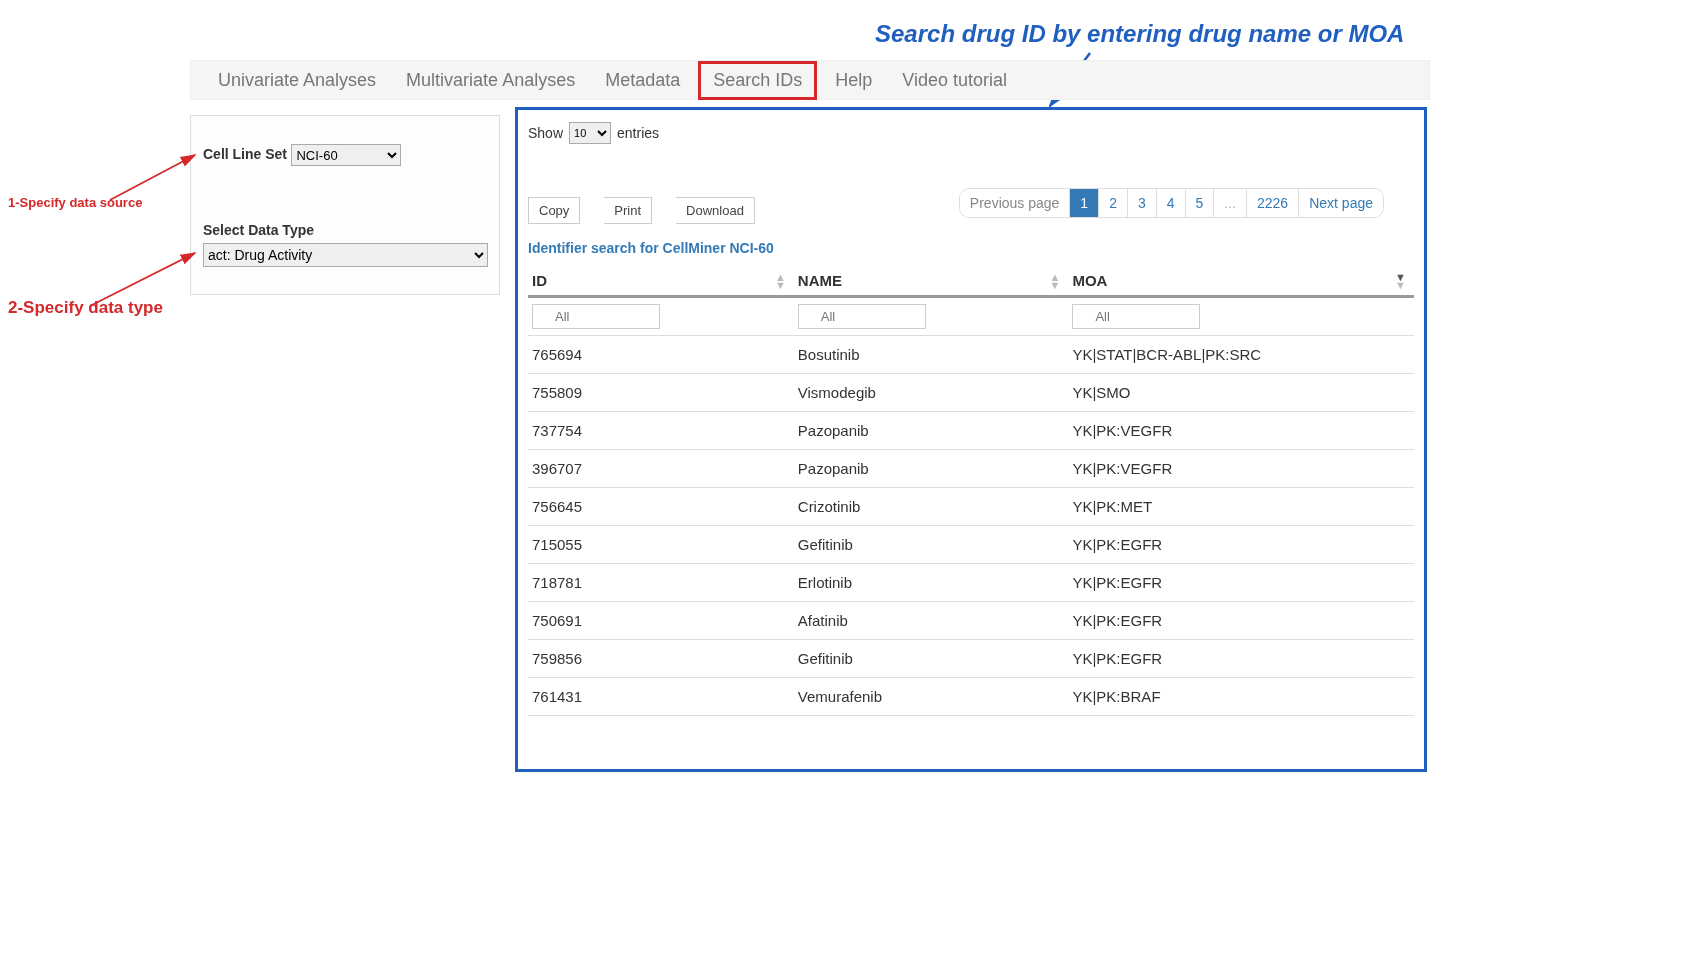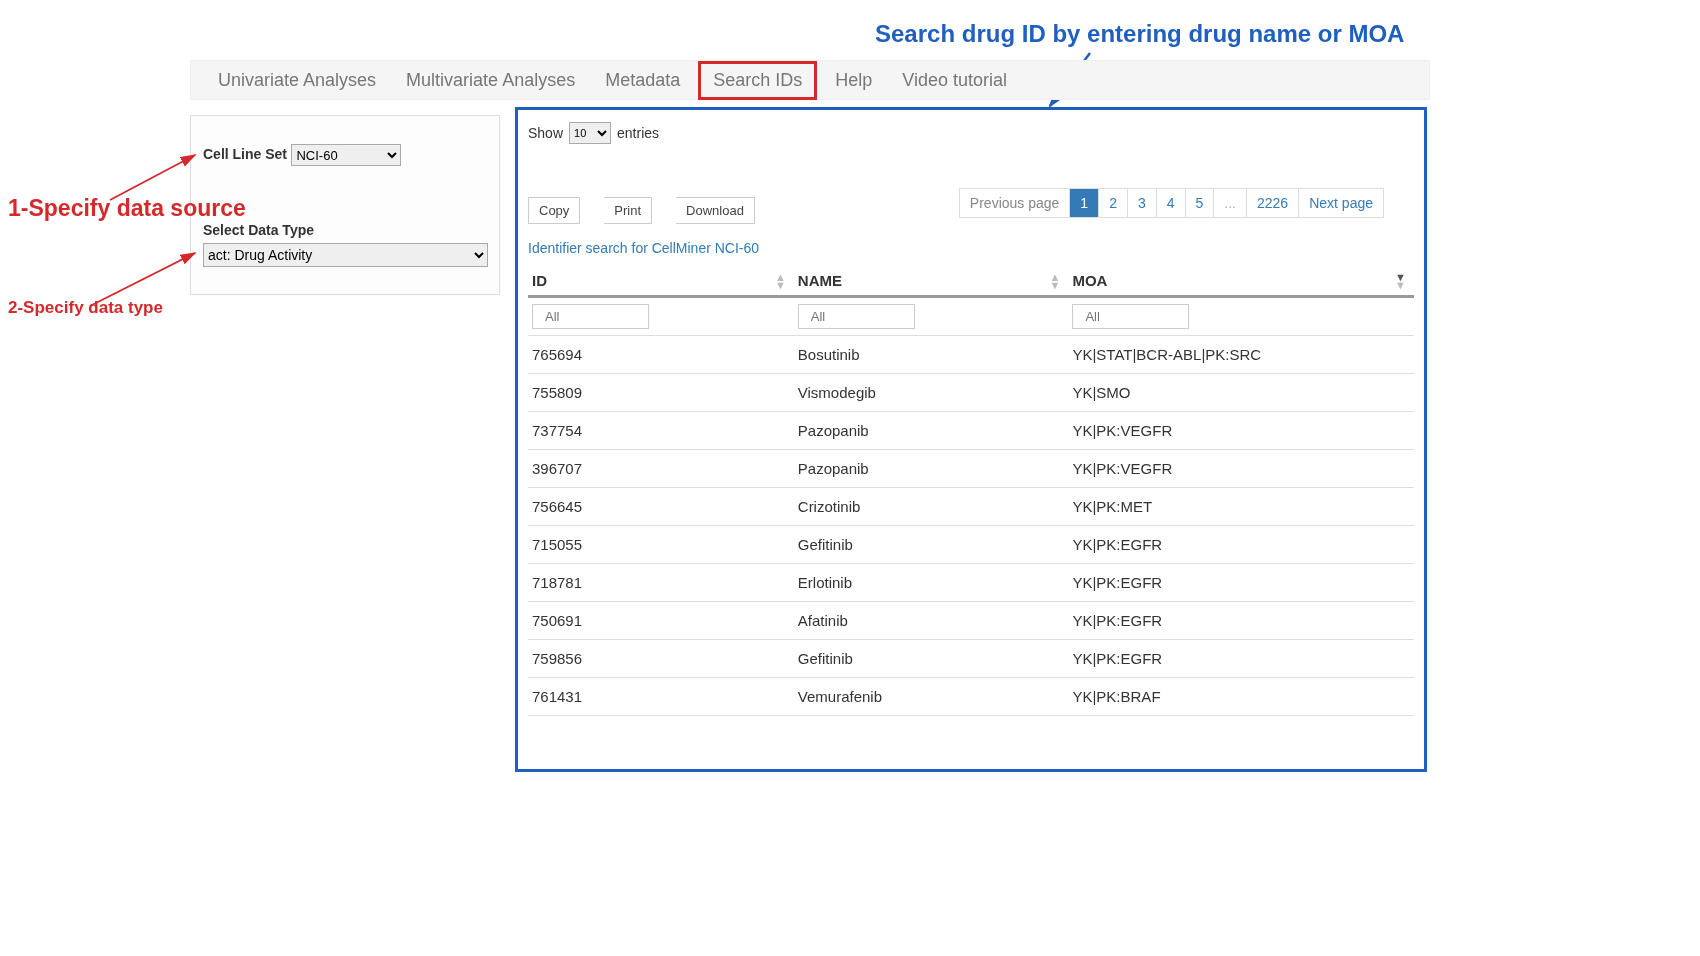--- a/index.html
+++ b/index.html
@@ -10,20 +10,21 @@
     height: 956px;
     position: relative;
     color: #333;
   }
   .annotation-title {
     position: absolute;
     top: 20px;
     left: 875px;
     font-size: 24px;
     font-weight: bold;
+    font-style: italic;
     color: #1f5fbf;
   }
   .nav-bar {
     position: absolute;
     top: 60px;
     left: 190px;
     right: 270px;
     height: 40px;
     background: #f5f5f5;
     border: 1px solid #eee;
@@ -71,21 +72,21 @@
     border: 1px solid #aaa;
     height: 24px;
     margin-top: 4px;
   }
   .annotation-left-1 {
     position: absolute;
     top: 195px;
     left: 8px;
     color: #d4282a;
     font-weight: bold;
-    font-size: 23px;
+    font-size: 13px;
   }
   .annotation-left-2 {
     position: absolute;
     top: 298px;
     left: 8px;
     color: #d4282a;
     font-weight: bold;
     font-size: 17px;
   }
   .main-region {
@@ -117,21 +118,21 @@
     color: #333;
     margin-bottom: 8px;
   }
   .pagination {
     position: absolute;
     top: 78px;
     right: 40px;
     display: flex;
     align-items: flex-end;
     border: 1px solid #ddd;
-    border-radius: 0;
+    border-radius: 10px;
     overflow: hidden;
   }
   .pagination .page-btn {
     padding: 6px 10px;
     font-size: 14px;
     color: #337ab7;
     border-left: 1px solid #ddd;
     cursor: pointer;
     background: #fff;
   }
@@ -155,20 +156,21 @@
     color: #444;
     cursor: pointer;
   }
   .action-buttons button + button { border-left: none; }
   .identifier-link {
     display: block;
     color: #337ab7;
     font-size: 14px;
     margin: 8px 0 10px 0;
     cursor: pointer;
+    font-weight: bold;
   }
   .data-table {
     width: 100%;
     border-collapse: collapse;
     font-size: 15px;
     color: #333;
   }
   .data-table thead th {
     text-align: left;
     font-weight: bold;
@@ -186,22 +188,22 @@
   }
   .sort-icon.dark { color: #555; }
   .filter-row td {
     padding: 6px 4px;
     border-bottom: 1px solid #ddd;
   }
   .filter-row input {
     border: 1px solid #ccc;
     font-size: 13px;
     color: #999;
-    padding: 4px 12px;
-    width: 117px;
+    padding: 4px 22px;
+    width: 128px;
   }
   .data-table tbody tr.data-row td {
     padding: 10px 4px;
     border-bottom: 1px solid #ddd;
   }
   svg.arrow { position: absolute; overflow: visible; pointer-events: none; }
 </style>
 </head>
 <body>
 

